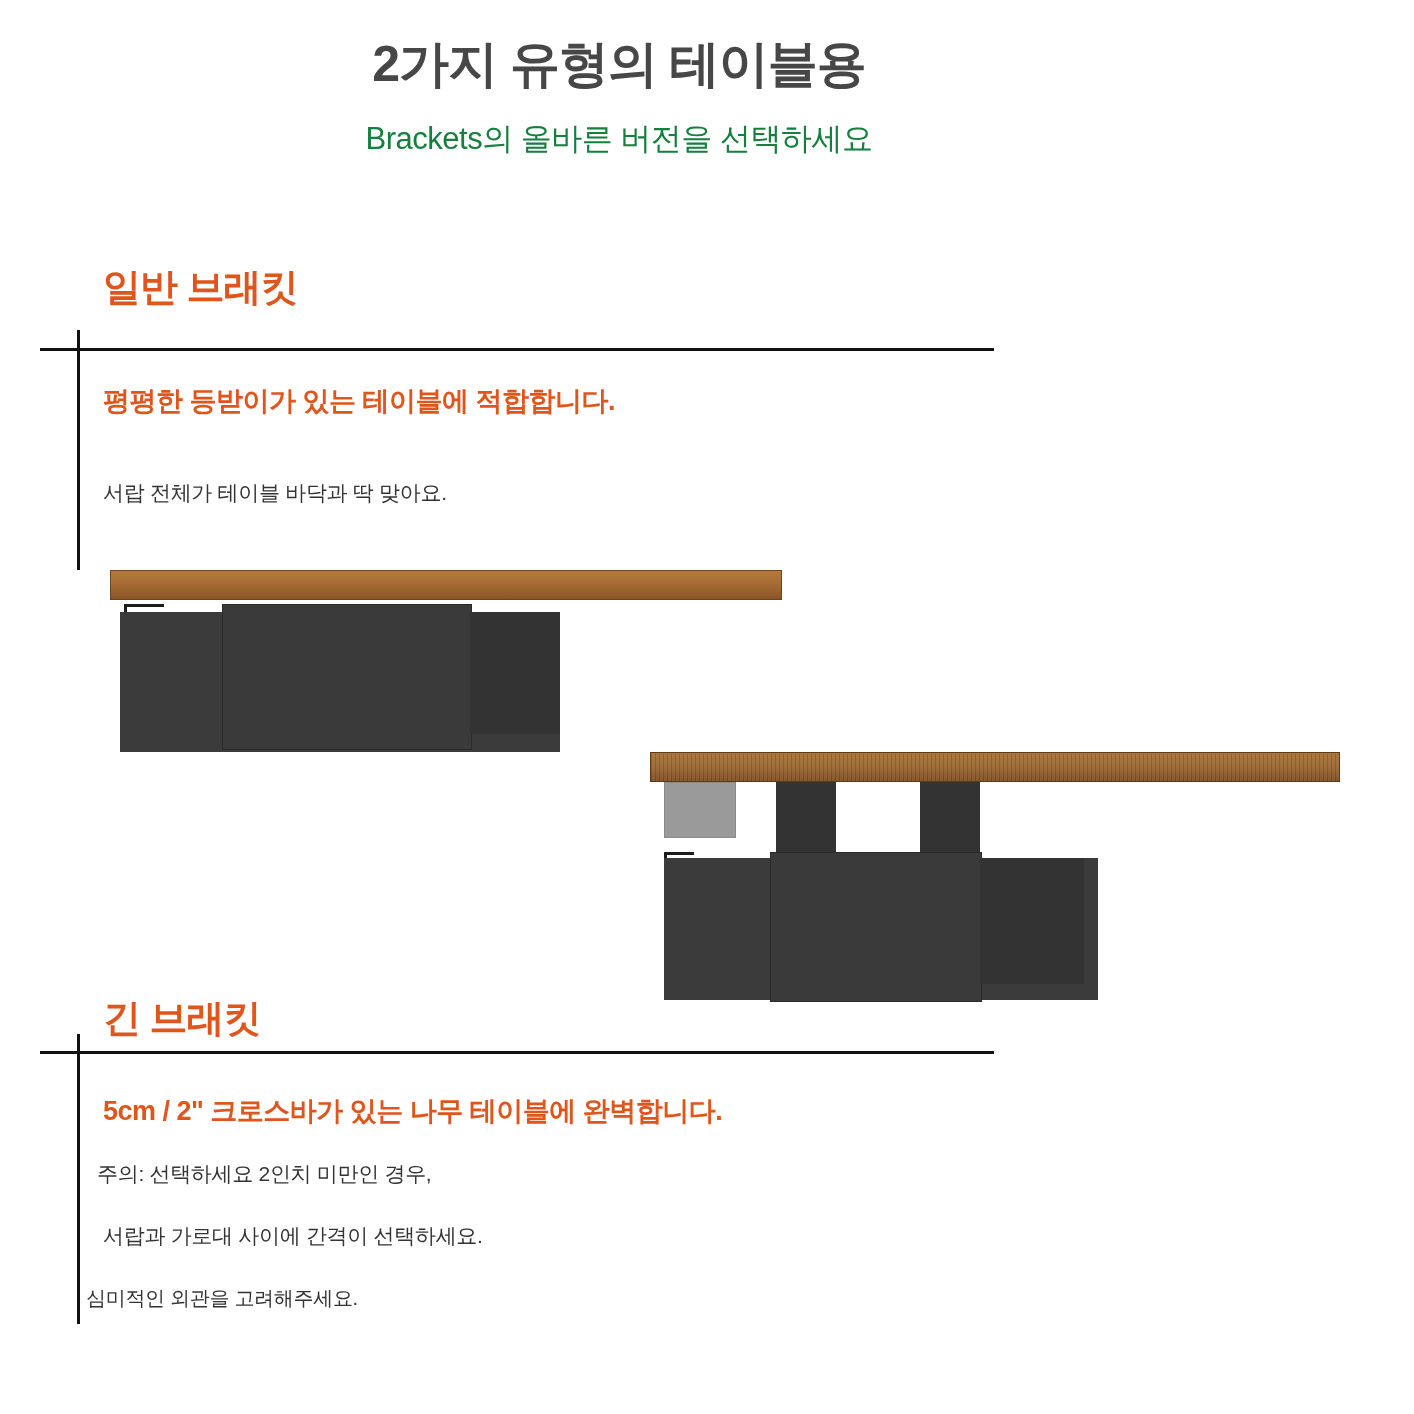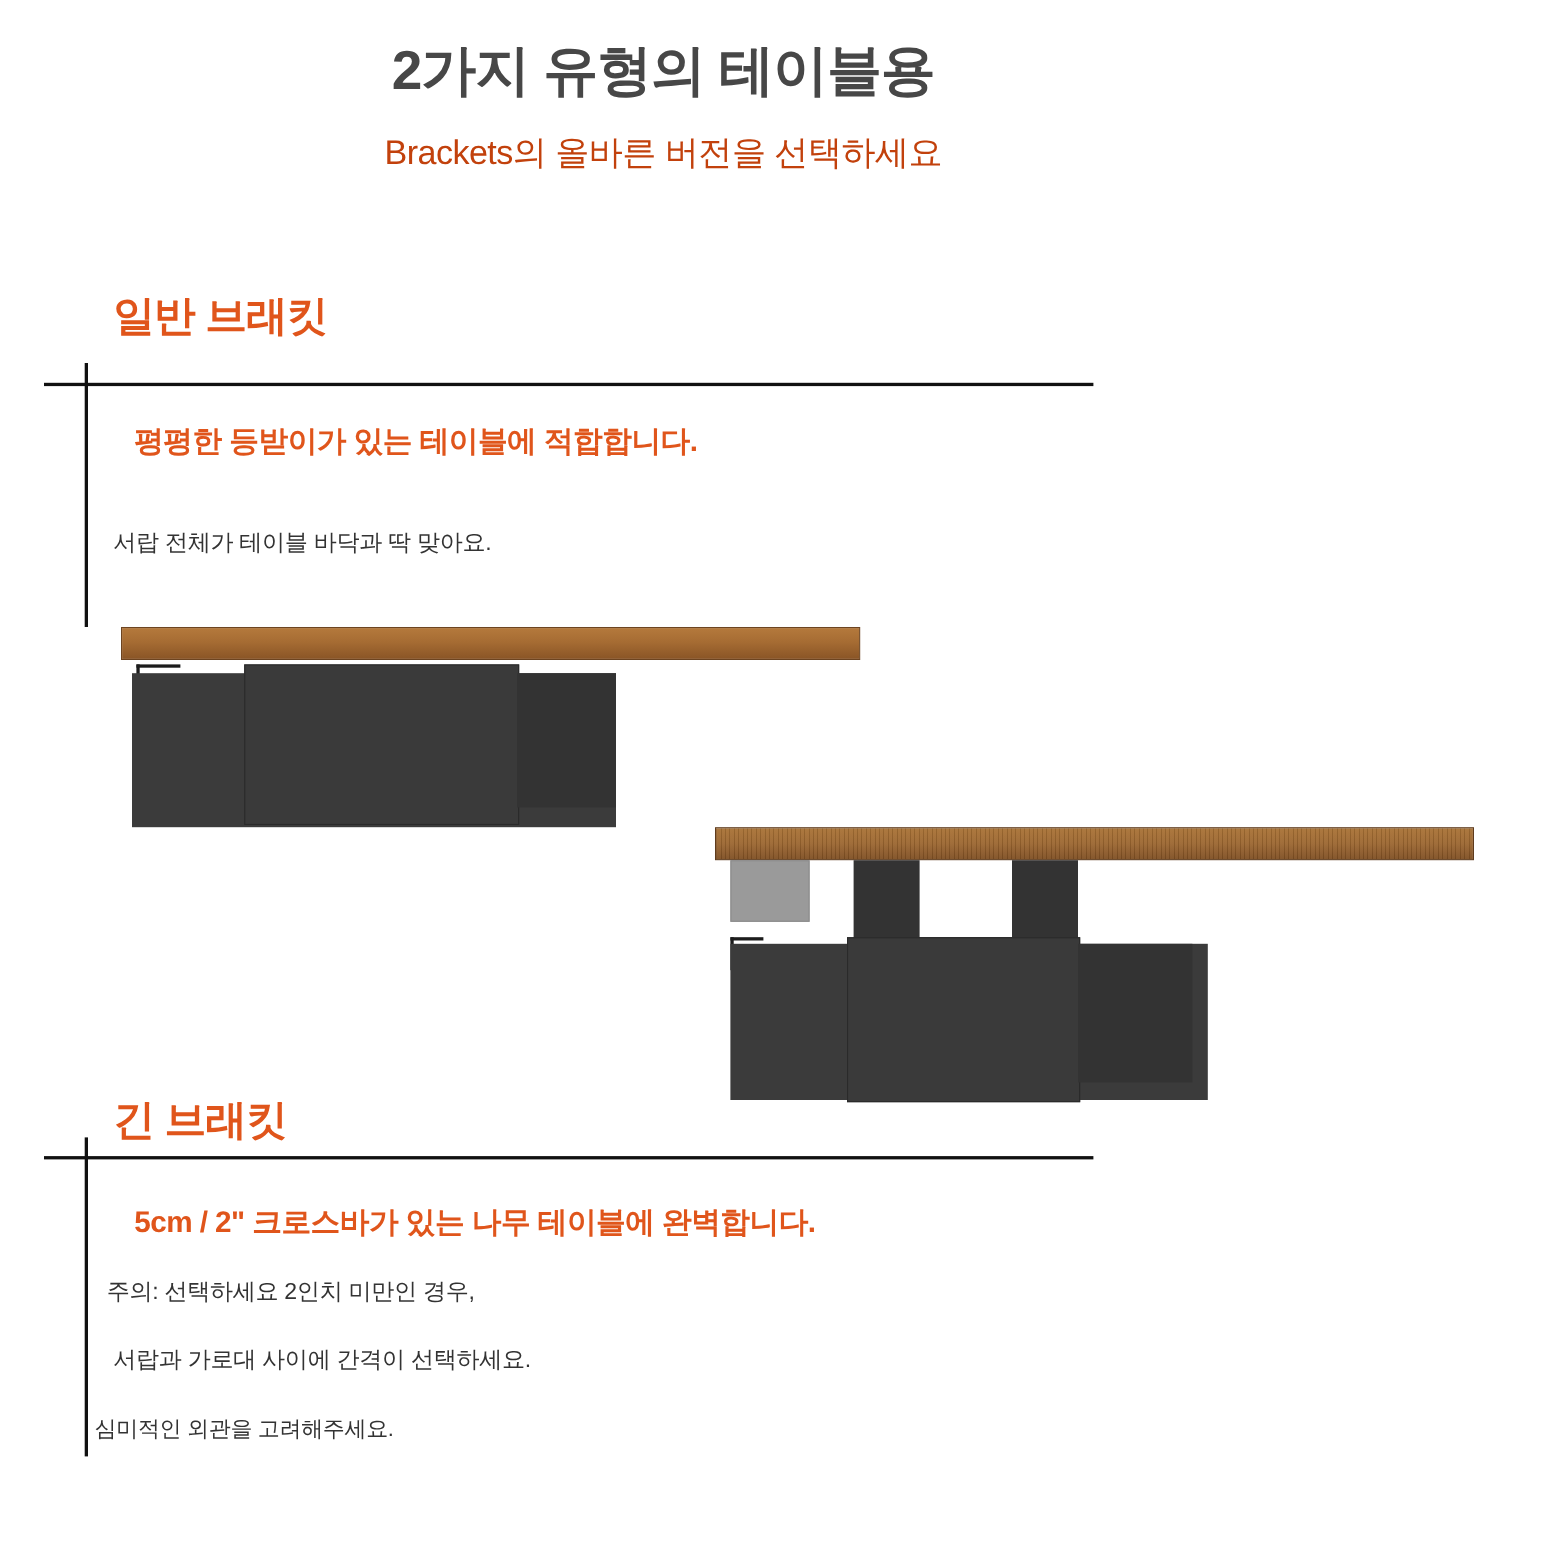--- a/index.html
+++ b/index.html
@@ -13,37 +13,37 @@
     position: relative;
     font-family: "Liberation Sans", sans-serif;
     color: #3c3c3c;
     overflow: hidden;
   }
 
   
   .header {
     position: absolute;
     top: 34px;
-    left: 0;
+    left: 16px;
     width: 1206px;
     text-align: center;
   }
   .header h1 {
     margin: 0;
     font-size: 50px;
     font-weight: bold;
     color: #474747;
     letter-spacing: -1px;
     line-height: 1.2;
   }
   .header h2 {
     margin: 24px 0 0 0;
     font-size: 31px;
     font-weight: normal;
-    color: #c2410c;
+    color: #15803d;
     letter-spacing: -0.5px;
   }
 
   
   .section-title {
     position: absolute;
     font-size: 38px;
     font-weight: bold;
     color: #e0551b;
     letter-spacing: -1px;
@@ -66,21 +66,20 @@
   }
   .vrule1 { left: 77px; top: 330px; height: 240px; }
   .vrule2 { left: 77px; top: 1034px; height: 290px; }
 
   .lead {
     position: absolute;
     font-size: 27px;
     font-weight: bold;
     color: #e0551b;
     letter-spacing: -0.5px;
-    margin-left: 19px;
   }
   .lead1 { left: 103px; top: 383px; }
   .lead2 { left: 103px; top: 1093px; }
 
   .body-text {
     position: absolute;
     font-size: 21px;
     color: #333;
     letter-spacing: -0.3px;
   }

